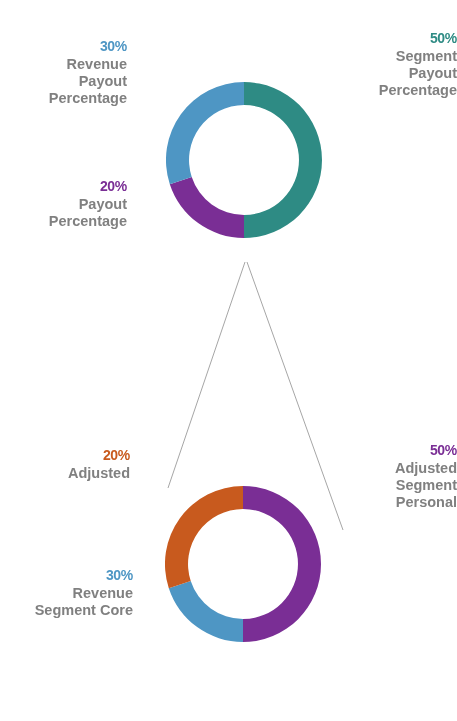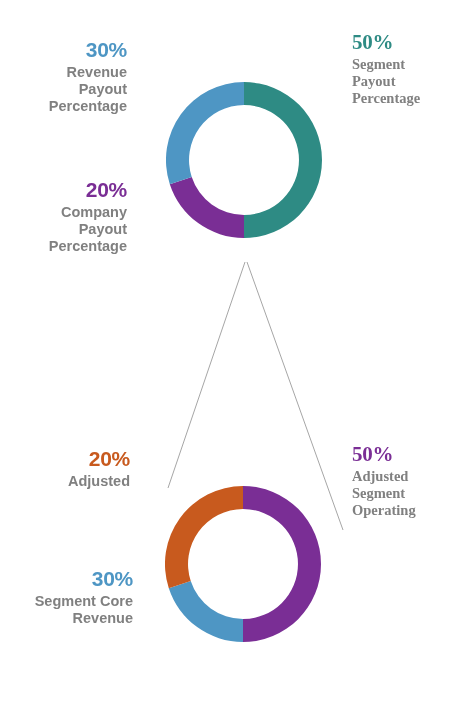--- a/index.html
+++ b/index.html
@@ -30,33 +30,33 @@
   }
   .donut {
     position: absolute;
   }
   .label {
     position: absolute;
     width: 125px;
     line-height: 1.16;
   }
   .label .pct {
-    font-size: 21px;
+    font-size: 14px;
     font-weight: bold;
     display: block;
     margin-bottom: 2px;
     letter-spacing: -0.3px;
   }
   .label .desc {
     font-size: 14.5px;
     font-weight: bold;
     color: #808080;
     display: block;
   }
-  .label.right { text-align: left; font-family: Liberation Serif, serif; }
+  .label.right { text-align: right; }
   .label.left  { text-align: right; }
 
   
   #lbl-personal   { left: 2px;   top: 38px; }
   #lbl-company    { left: 2px;   top: 178px; }
   #lbl-segpay     { left: 352px; top: 30px; width: 105px; }
 
   
   #lbl-wct        { left: 0px;   top: 447px; width: 130px; }
   #lbl-core       { left: 0px;   top: 567px; width: 133px; }
@@ -92,43 +92,42 @@
 
   <div class="label left" id="lbl-personal">
     <span class="pct" style="color:#4E96C4">30%</span>
     <span class="desc">Revenue</span>
     <span class="desc">Payout</span>
     <span class="desc">Percentage</span>
   </div>
 
   <div class="label left" id="lbl-company">
     <span class="pct" style="color:#7A2E95">20%</span>
-    <span class="desc">Company</span>
     <span class="desc">Payout</span>
     <span class="desc">Percentage</span>
   </div>
 
   <div class="label right" id="lbl-segpay">
     <span class="pct" style="color:#2E8B84">50%</span>
     <span class="desc">Segment</span>
     <span class="desc">Payout</span>
     <span class="desc">Percentage</span>
   </div>
 
   <div class="label left" id="lbl-wct">
     <span class="pct" style="color:#C85A1E">20%</span>
     <span class="desc">Adjusted</span>
   </div>
 
   <div class="label left" id="lbl-core">
     <span class="pct" style="color:#4E96C4">30%</span>
+    <span class="desc">Revenue</span>
     <span class="desc">Segment Core</span>
-    <span class="desc">Revenue</span>
   </div>
 
   <div class="label right" id="lbl-aop">
     <span class="pct" style="color:#7A2E95">50%</span>
     <span class="desc">Adjusted</span>
     <span class="desc">Segment</span>
-    <span class="desc">Operating</span>
+    <span class="desc">Personal</span>
   </div>
 
 </div>
 
 </body></html>

